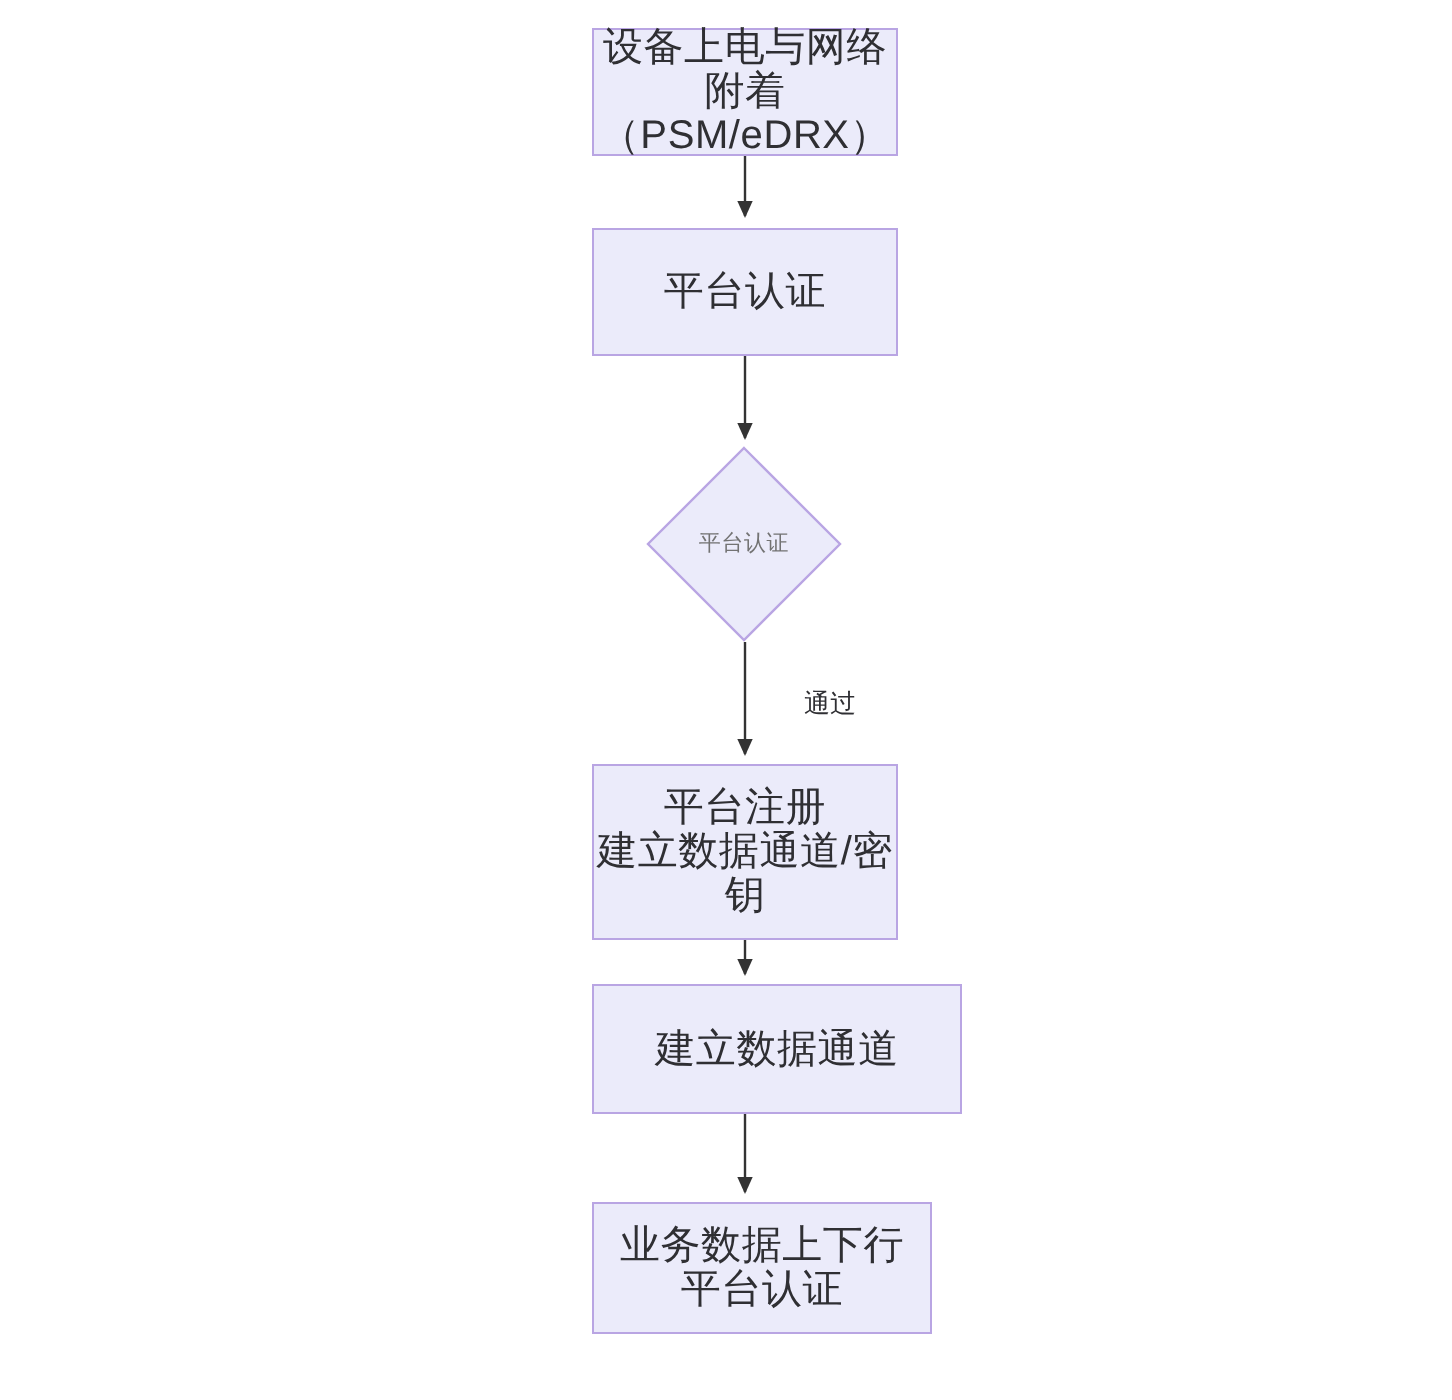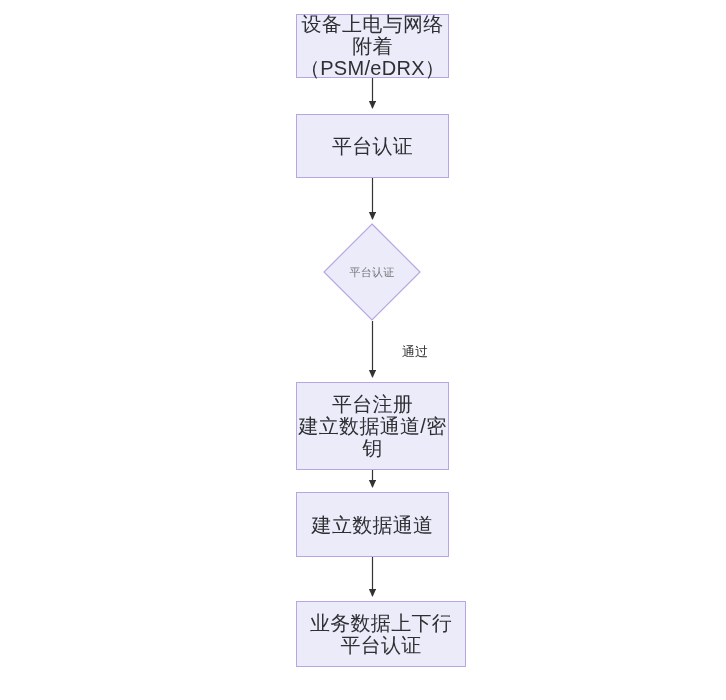--- a/index.html
+++ b/index.html
@@ -112,21 +112,21 @@
     <div class="diamond-label">平台认证</div>
   </div>
 
   <div class="edge-label" style="left:355px; top:342px;margin-left:44px;">通过</div>
 
   <div class="node" style="left:296px; top:382px; width:153px; height:88px;">
     <span>平台注册</span>
     <span class="line2">建立数据通道/密钥</span>
   </div>
 
-  <div class="node" style="left:296px; top:492px; width:153px; height:65px;">
+  <div class="node" style="left:296px; top:492px; width:185px; height:65px;">
     <span>建立数据通道</span>
   </div>
 
   <div class="node" style="left:296px; top:601px; width:170px; height:66px;">
     <span>业务数据上下行</span>
     <span class="line2">平台认证</span>
   </div>
 
 </div>
 

